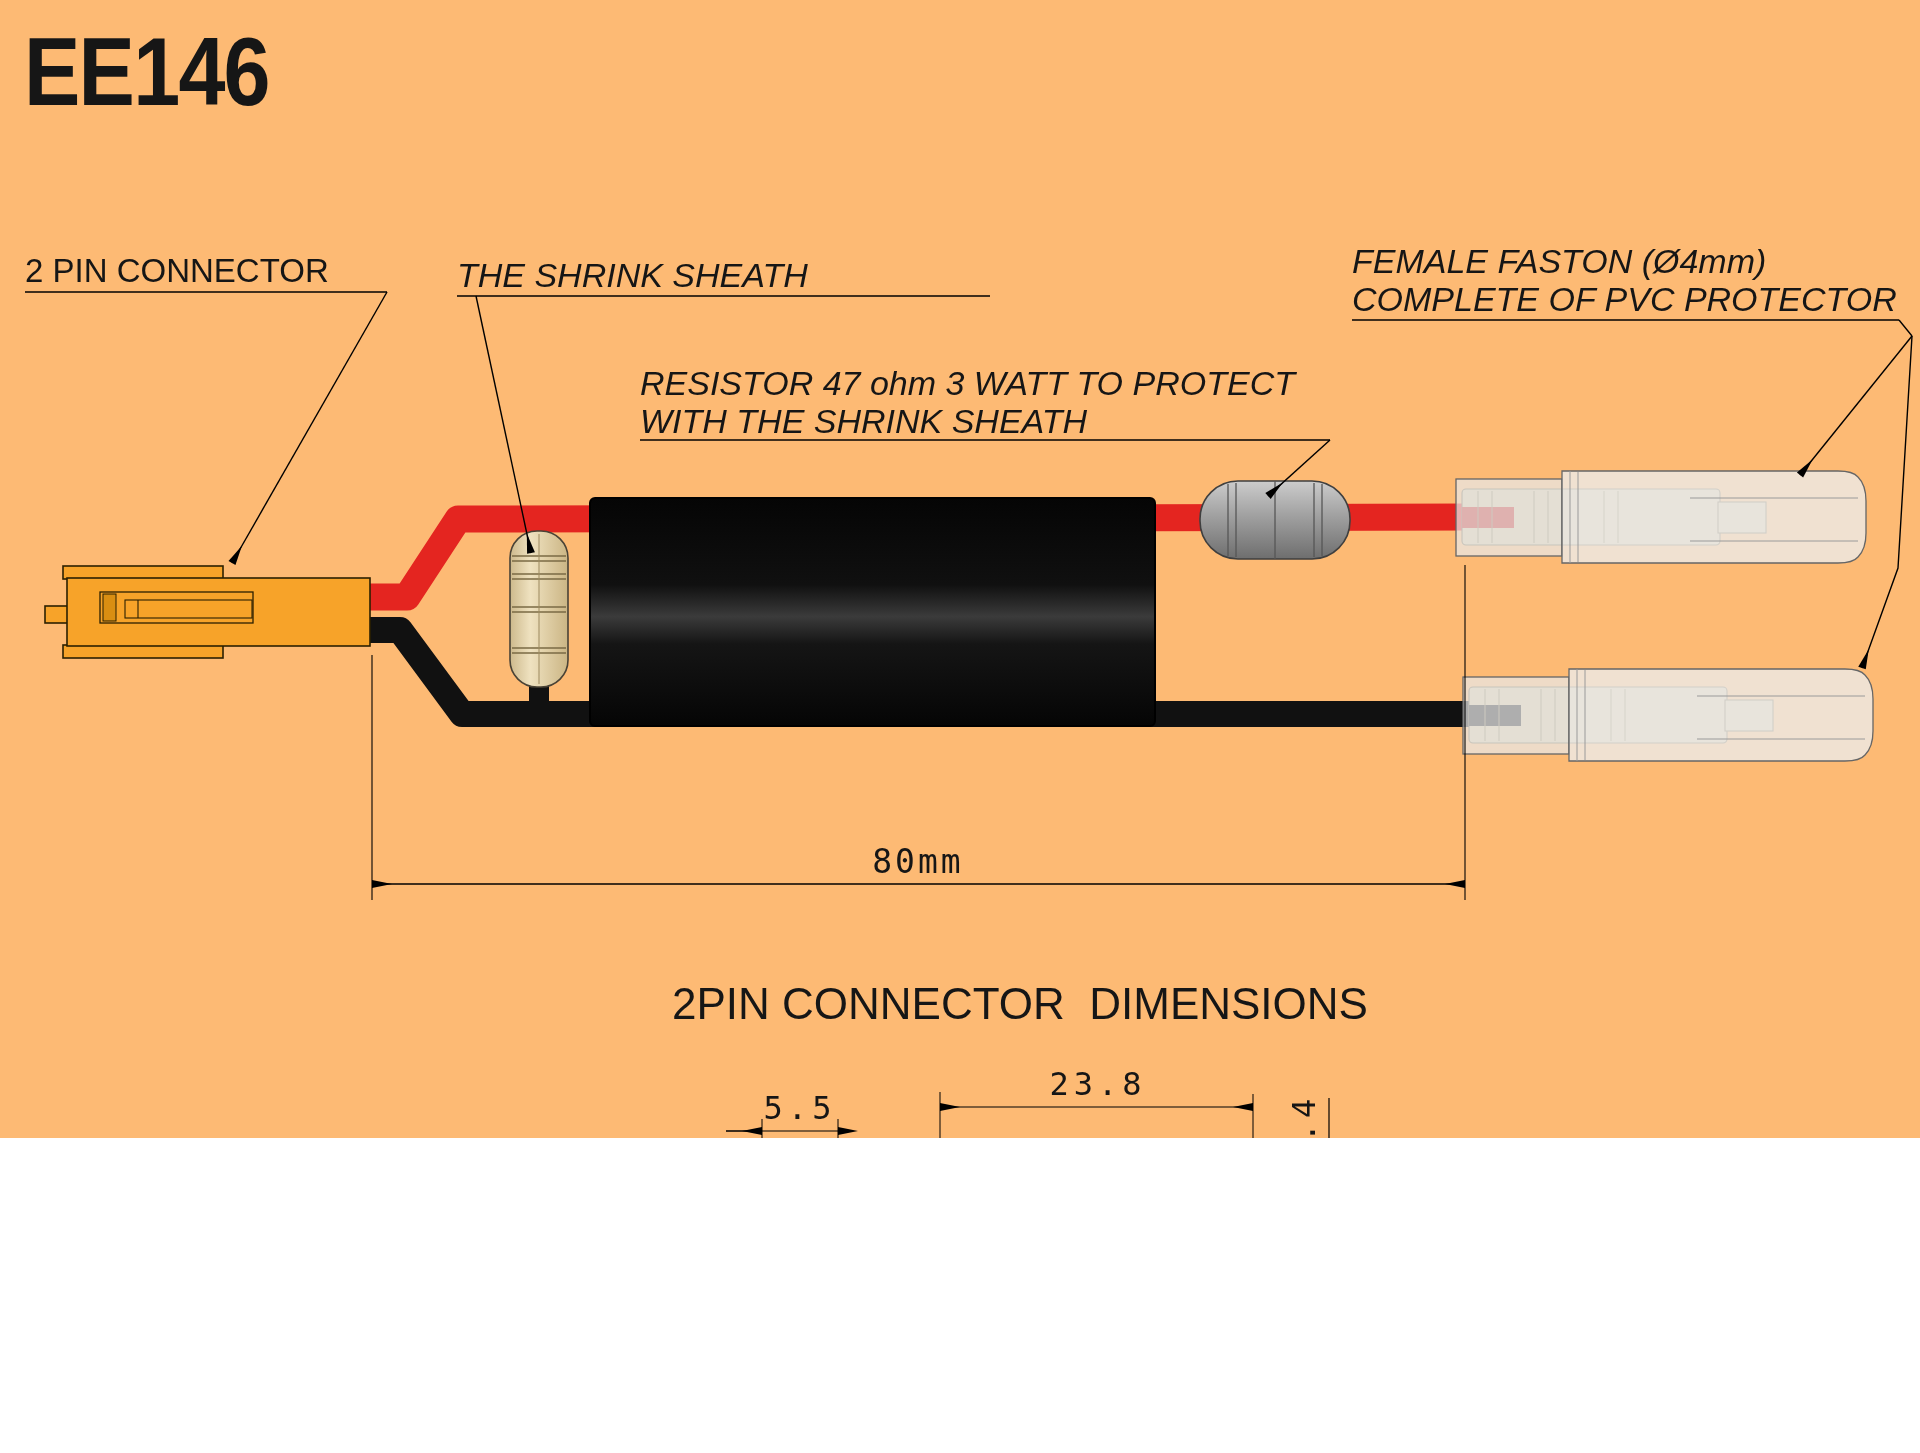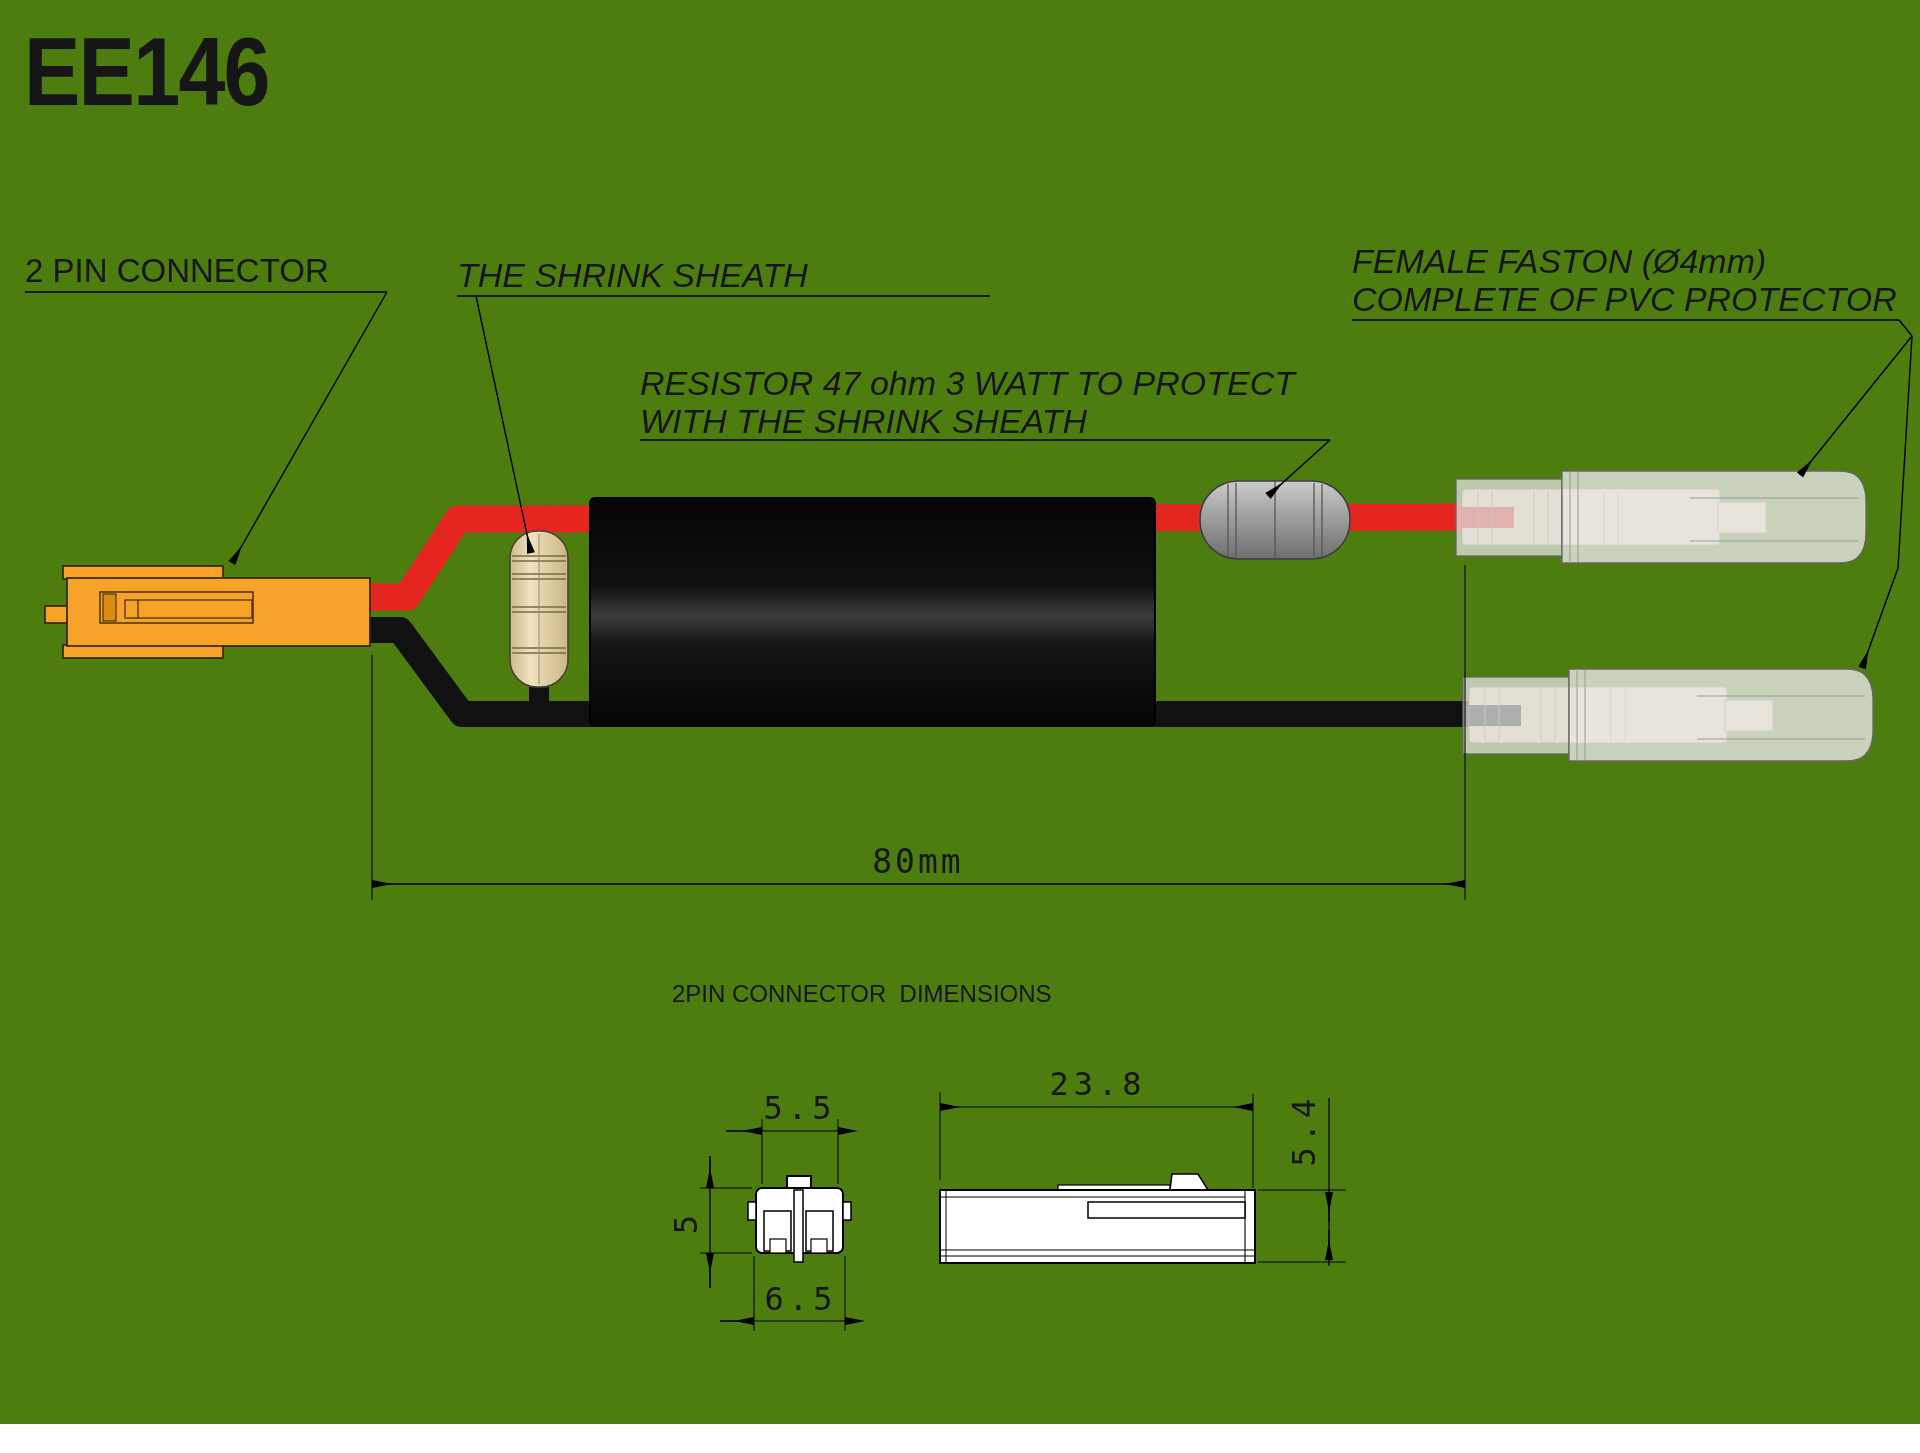--- a/index.html
+++ b/index.html
@@ -1,23 +1,23 @@
 <!DOCTYPE html>
 <html><head>
 <meta charset="utf-8">
 <style>
   html,body{margin:0;padding:0;background:#fff;}
-  #stage{position:relative;width:1920px;height:1424px;background:#4d7c0f;overflow:hidden;
+  #stage{position:relative;width:1920px;height:1138px;background:#fdba74;overflow:hidden;
          font-family:"Liberation Sans",sans-serif;color:#111;}
   #drawing{position:absolute;left:0;top:0;}
   .txt{position:absolute;white-space:pre;color:#161616;}
   .title{font-size:96px;font-weight:bold;letter-spacing:-2px;transform:scaleX(.88);transform-origin:left top;line-height:1;}
   .lbl{font-size:34px;font-style:italic;line-height:1;}
   .lbl-plain{font-size:33px;line-height:1;}
-  .heading{font-size:24px;line-height:1;}
+  .heading{font-size:44px;line-height:1;}
   .dim{font-family:"DejaVu Sans Mono","Liberation Mono",monospace;font-size:32px;letter-spacing:5px;text-align:center;line-height:1;}
   .dim-big{font-family:"DejaVu Sans Mono","Liberation Mono",monospace;font-size:33px;letter-spacing:3px;text-align:center;line-height:1;}
   .rot{transform:rotate(-90deg);transform-origin:center center;}
 </style>
 </head>
 <body>
 
 <div id="stage">
 
 <svg id="drawing" width="1920" height="1453" viewBox="0 0 1920 1453">

